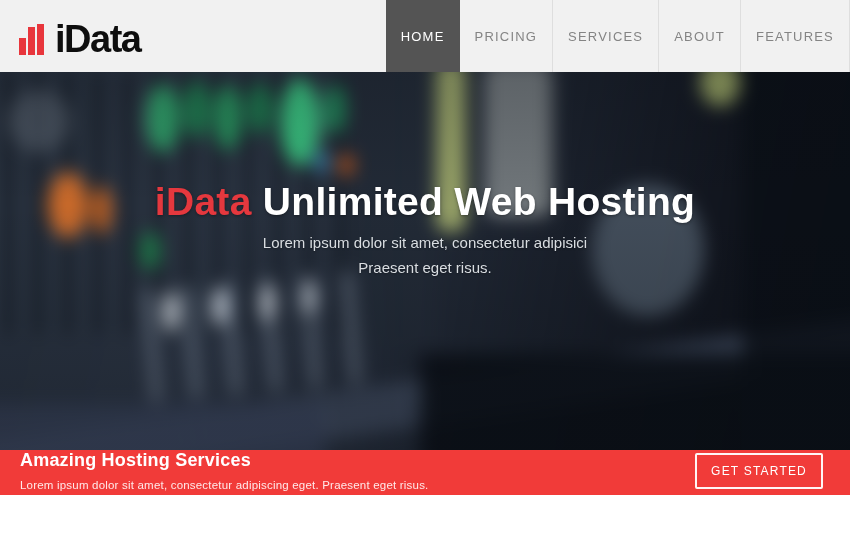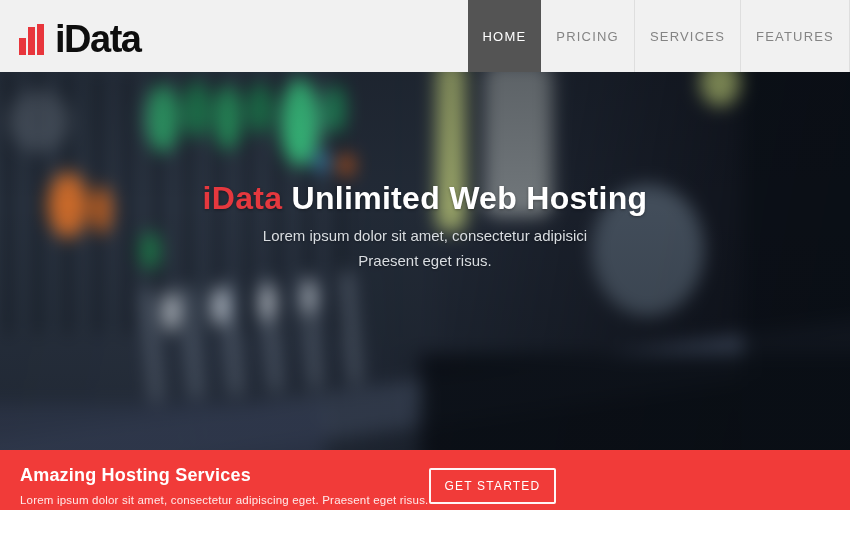--- a/index.html
+++ b/index.html
@@ -78,33 +78,33 @@
   .below  { border-radius:0; left:-20px; top:332px; width:345px; height:85px; background:#38425a; opacity:.7; }
   .darkbr { border-radius:0; left:420px; top:282px; width:490px; height:145px; background:#0a0e15; opacity:.9; }
   .darkr  { border-radius:0; left:742px; top:-20px; width:140px; height:425px; background:#0b0f16; opacity:.85; }
   .vignette { position:absolute; inset:0; z-index:2;
     background:linear-gradient(180deg, rgba(8,12,18,.18), rgba(8,12,18,0) 35%, rgba(8,12,18,.22) 88%); }
 
   .hero-content {
     position:relative; z-index:3; text-align:center; padding-top:108px;
   }
   .hero-title {
-    font-size:32px; font-weight:bold; color:#ffffff; letter-spacing:.3px;
+    font-size:39px; font-weight:bold; color:#ffffff; letter-spacing:.3px;
     text-shadow:0 1px 3px rgba(0,0,0,.35);
   }
   .hero-title .accent { color:#e5383e; }
   .hero-subtitle {
     margin-top:6px; font-size:15px; line-height:25px; color:#d9dde1;
     text-shadow:0 1px 2px rgba(0,0,0,.3);
   }
 
   
   .banner {
     flex:1 1 auto; background:#f13b39; display:flex; align-items:center;
-    padding:15px 27px 4px 20px; color:#fff;
+    justify-content:space-between; padding:0 27px 4px 20px; color:#fff;
   }
   .banner-heading { font-size:18px; font-weight:bold; letter-spacing:.2px; }
   .banner-text { margin-top:8px; font-size:11.5px; letter-spacing:.2px; color:#ffe9e9; }
   .banner-button {
     background:transparent; border:2px solid rgba(255,255,255,.95); border-radius:2px;
     color:#ffffff; font-family:"Liberation Sans", sans-serif; font-size:12px;
     letter-spacing:1.2px; padding:9px 14px; min-width:95px; cursor:pointer;
   }
 </style>
 </head>
@@ -123,20 +123,23 @@
     </div>
     <nav class="nav">
       <div class="nav-item active">
           <span>HOME</span>
         </div>
       <div class="nav-item">
           <span>PRICING</span>
         </div>
       <div class="nav-item">
           <span>SERVICES</span>
+        </div>
+      <div class="nav-item">
+          <span>ABOUT</span>
         </div>
       <div class="nav-item">
           <span>FEATURES</span>
         </div>
     </nav>
   </header>
 
   <section class="hero">
     <div class="hero-bg" aria-hidden="true">
       <div class="hero-bg-base"></div>

